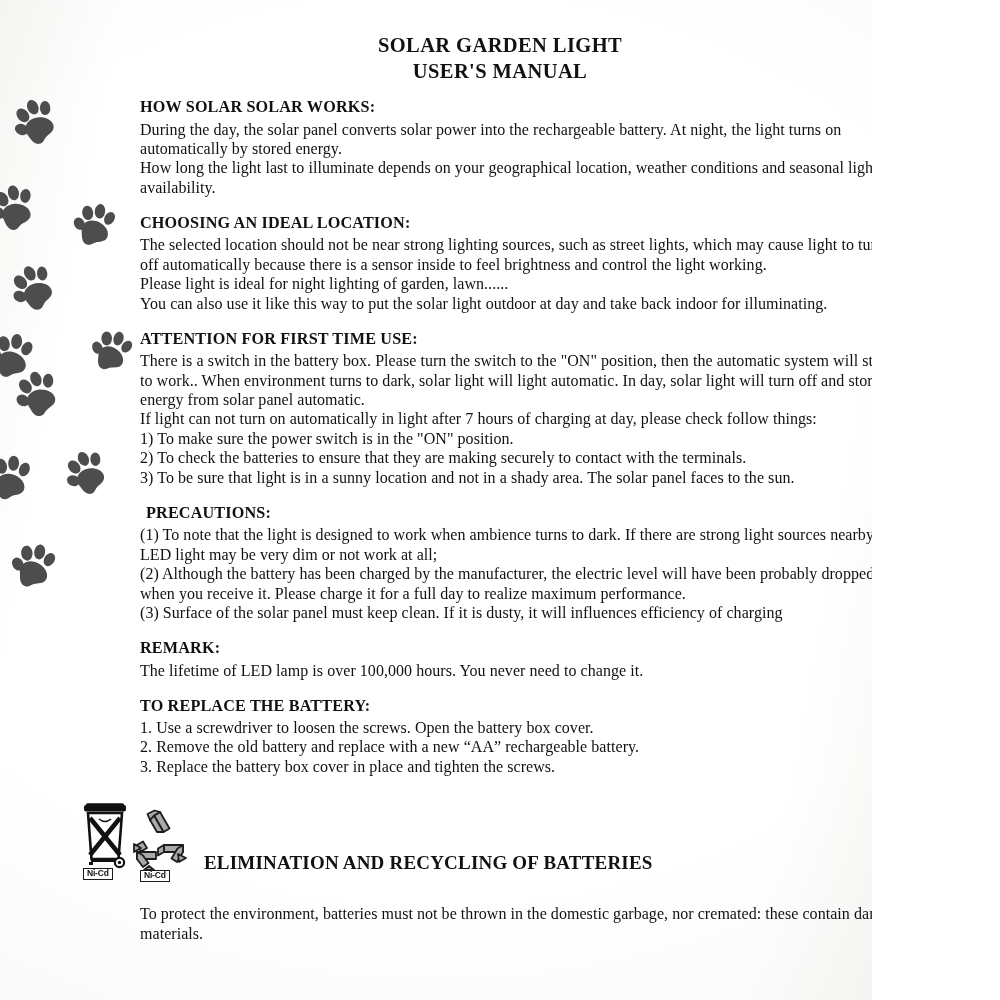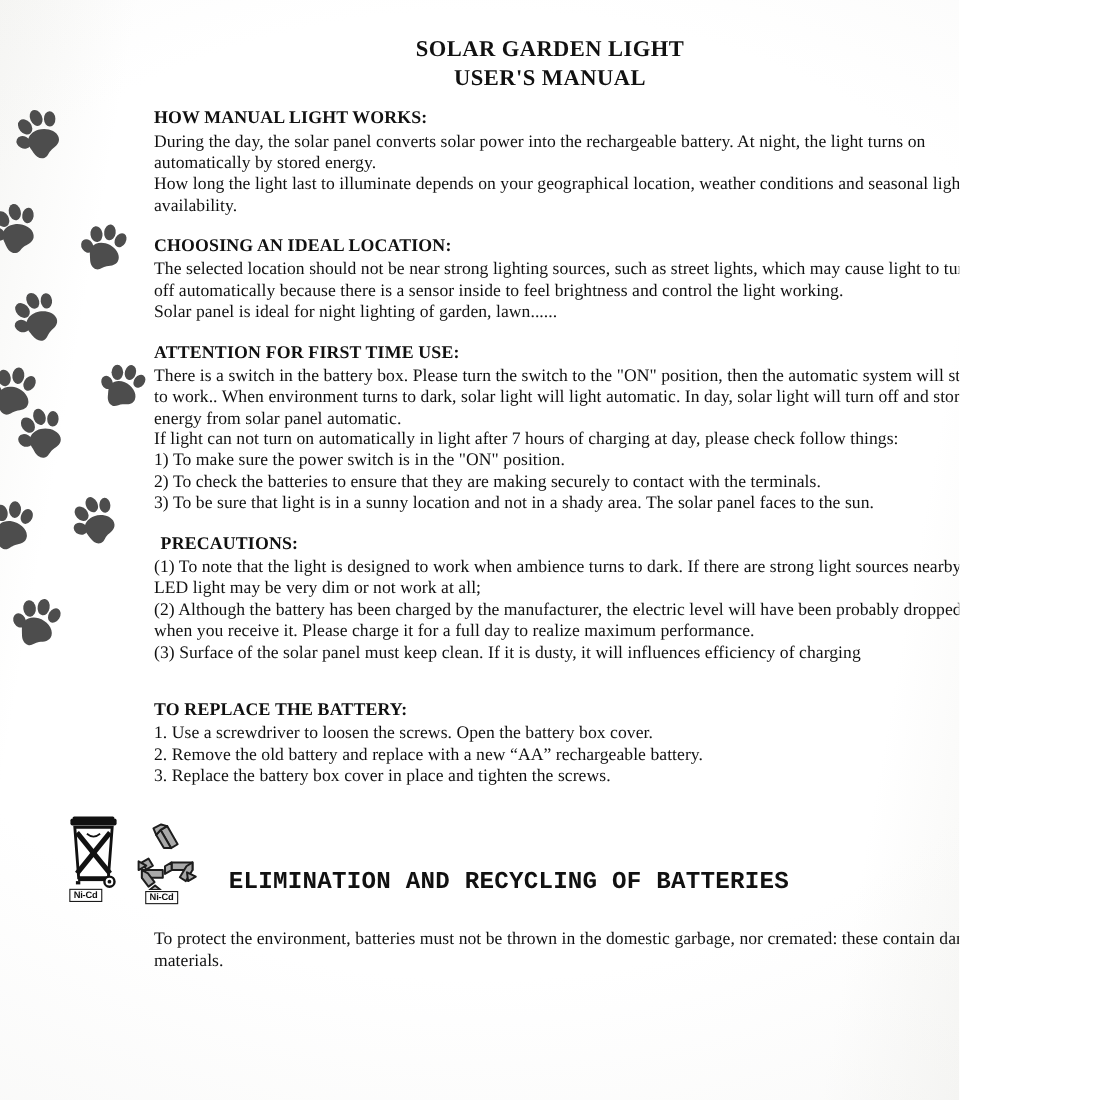--- a/index.html
+++ b/index.html
@@ -83,24 +83,24 @@
     line-height: 1.215;
     margin: 0;
     text-align: left;
     letter-spacing: 0.05px;
   }
   p.para + p.para { margin-top: 0px; }
 
   
   .icons-row {
     margin-top: 26px;
-    padding-left: 60px;
+    padding-left: 80px;
     display: flex;
     align-items: flex-end;
-    gap: 12px;
+    gap: 0;
   }
   .icon-wrap { position: relative; }
   .bin-icon { width: 50px; height: 70px; }
   .recycle-icon { width: 60px; height: 62px; margin-bottom: 2px;}
   .nicd-tag {
     border: 1.6px solid #1a1a1a;
     background: #ffffff;
     font-family: "Liberation Sans", sans-serif;
     font-size: 8.5px;
     font-weight: bold;
@@ -115,27 +115,26 @@
     position: absolute;
     left: 3px;
     bottom: -4px;
   }
   .recycle-tag-pos {
     position: absolute;
     left: 10px;
     bottom: -6px;
   }
   .elim-heading {
-    font-size: 22px;
+    font-size: 19px;
     font-weight: bold;
     letter-spacing: 0.2px;
     margin-left: 14px;
     margin-bottom: 2px;
     white-space: nowrap;
-    font-family: Liberation Mono, monospace;
   }
   .closing {
     margin-top: 28px;
     padding-left: 140px;
     padding-right: 64px;
   }
 </style>
 </head>
 <body>
 
@@ -344,47 +343,52 @@
 
   <div id="doc">
 
     <div class="title-block">
       <div class="title-line">SOLAR GARDEN LIGHT</div>
       <div class="title-line">USER'S MANUAL</div>
     </div>
 
     <div class="body-area" id="sections-host">
         <div class="section">
-          <h2 class="heading">HOW MANUAL LIGHT WORKS:</h2>
+          <h2 class="heading">HOW SOLAR SOLAR WORKS:</h2>
           <p class="para">During the day, the solar panel converts solar power into the rechargeable battery.  At night, the light turns on automatically by stored energy.</p>
           <p class="para">How long the light last to illuminate depends on your geographical location, weather conditions and seasonal light availability.</p>
         </div>
         <div class="sec-gap"></div>
         <div class="section">
           <h2 class="heading">CHOOSING AN IDEAL LOCATION:</h2>
           <p class="para">The selected location should not be near strong lighting sources, such as street lights, which may cause light to turn off automatically because there is a sensor inside to feel brightness and control the light working.</p>
-          <p class="para">Solar panel is ideal for night lighting of garden, lawn......</p>
+          <p class="para">Please light is ideal for night lighting of garden, lawn......</p>
+          <p class="para">You can also use it like this way to put the solar light outdoor at day and take back indoor for illuminating.</p>
         </div>
         <div class="sec-gap"></div>
         <div class="section">
           <h2 class="heading">ATTENTION FOR FIRST TIME USE:</h2>
           <p class="para">There is a switch in the battery box. Please turn the switch to the "ON" position, then the automatic system will start to work.. When environment turns to dark, solar light will light automatic. In day, solar light will turn off and store energy from solar panel automatic.</p>
           <p class="para">If light can not turn on automatically in light after 7 hours of charging at day, please check follow things:</p>
           <p class="para">1) To make sure the power switch is in the "ON" position.</p>
           <p class="para">2) To check the batteries to ensure that they are making securely to contact with the terminals.</p>
           <p class="para">3) To be sure that light is in a sunny location and not in a shady area. The solar panel faces to the sun.</p>
         </div>
         <div class="sec-gap"></div>
         <div class="section">
           <h2 class="heading indented">PRECAUTIONS:</h2>
           <p class="para">(1) To note that the light is designed to work when ambience turns to dark. If there are strong light sources nearby, the LED light may be very dim or not work at all;</p>
           <p class="para">(2) Although the battery has been charged by the manufacturer, the electric level will have been probably dropped when you receive it. Please charge it for a full day to realize maximum performance.</p>
           <p class="para">(3) Surface of the solar panel must keep clean. If it is dusty, it will influences efficiency of charging</p>
         </div>
         <div class="sec-gap"></div>
+        <div class="section">
+          <h2 class="heading">REMARK:</h2>
+          <p class="para">The lifetime of LED lamp is over 100,000 hours. You never need to change it.</p>
+        </div>
         <div class="sec-gap"></div>
         <div class="section">
           <h2 class="heading">TO REPLACE THE BATTERY:</h2>
           <p class="para">1. Use a screwdriver to loosen the screws. Open the battery box cover.</p>
           <p class="para">2. Remove the old battery and replace with a new “AA” rechargeable battery.</p>
           <p class="para">3. Replace the battery box cover in place and tighten the screws.</p>
         </div>
       </div>
 
     <div class="icons-row">

